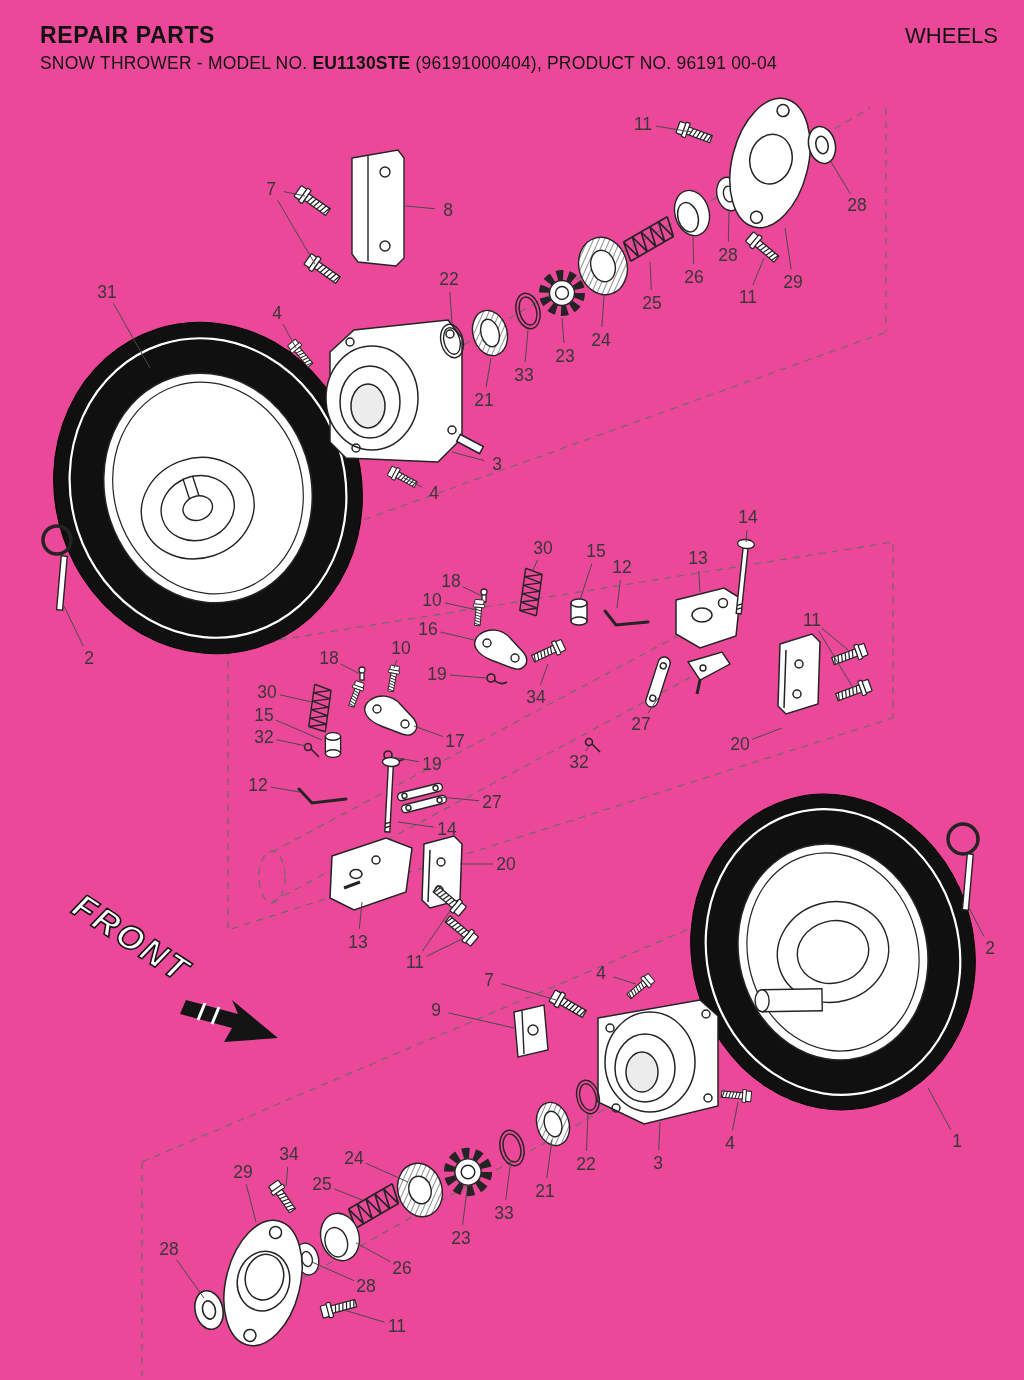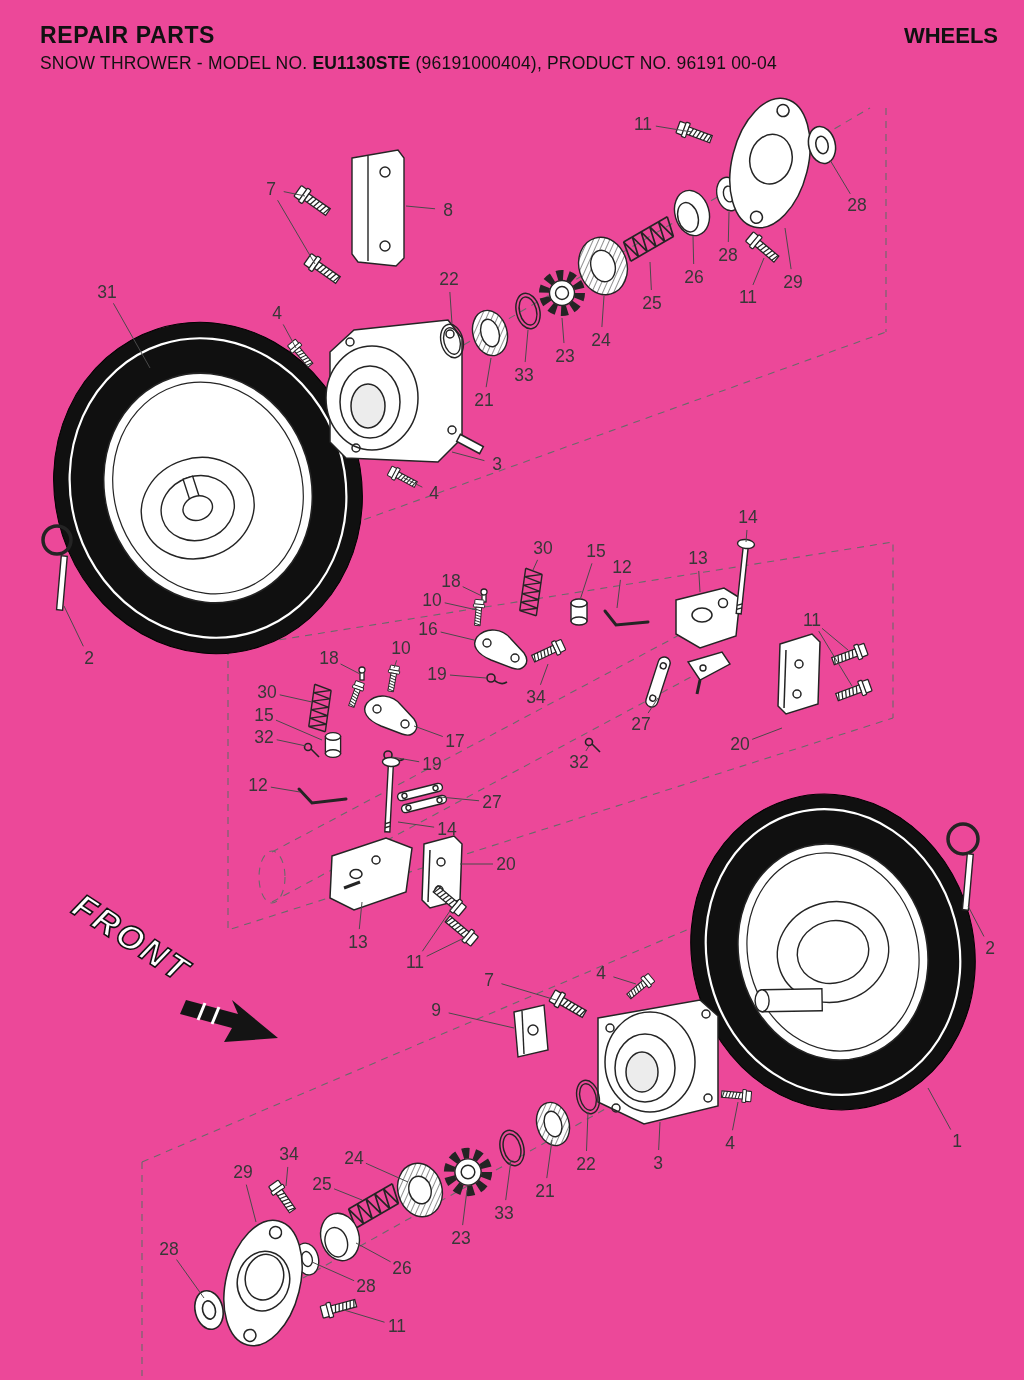--- a/index.html
+++ b/index.html
@@ -1,21 +1,21 @@
 <!DOCTYPE html>
 <html><head>
 <meta charset="utf-8">
 <style>
   html,body { margin:0; padding:0; background:#fff; }
   .page { position:relative; width:1024px; height:1380px; background:#ec4899; overflow:hidden;
           font-family:"Liberation Sans", sans-serif; color:#111; }
   .hdr { position:absolute; top:22px; left:40px; right:26px; }
   .hdr-row1 { display:flex; justify-content:space-between; align-items:baseline; }
   .hdr-title { font-size:23px; font-weight:bold; letter-spacing:.6px; }
-  .hdr-section { font-size:22px; font-weight:bold;margin-left:32px; }
+  .hdr-section { font-size:22px; font-weight:normal;margin-left:32px; }
   .hdr-row2 { margin-top:4px; font-size:17.5px; letter-spacing:.2px; white-space:nowrap; }
   .hdr-row2 .b { font-weight:bold; }
   #diagram-svg { position:absolute; top:0; left:0; }
   .callout { font-size:17.5px; font-family:"Liberation Sans", sans-serif; fill:#383838;
              text-anchor:middle; dominant-baseline:central; }
   .leader { stroke:#4a4a4a; stroke-width:1; }
   .front-text { font-size:34px; font-weight:bold; font-style:italic; fill:#fff;
                 stroke:#111; stroke-width:1.6px; letter-spacing:3px;
                 font-family:"Liberation Sans", sans-serif; }
 </style>

